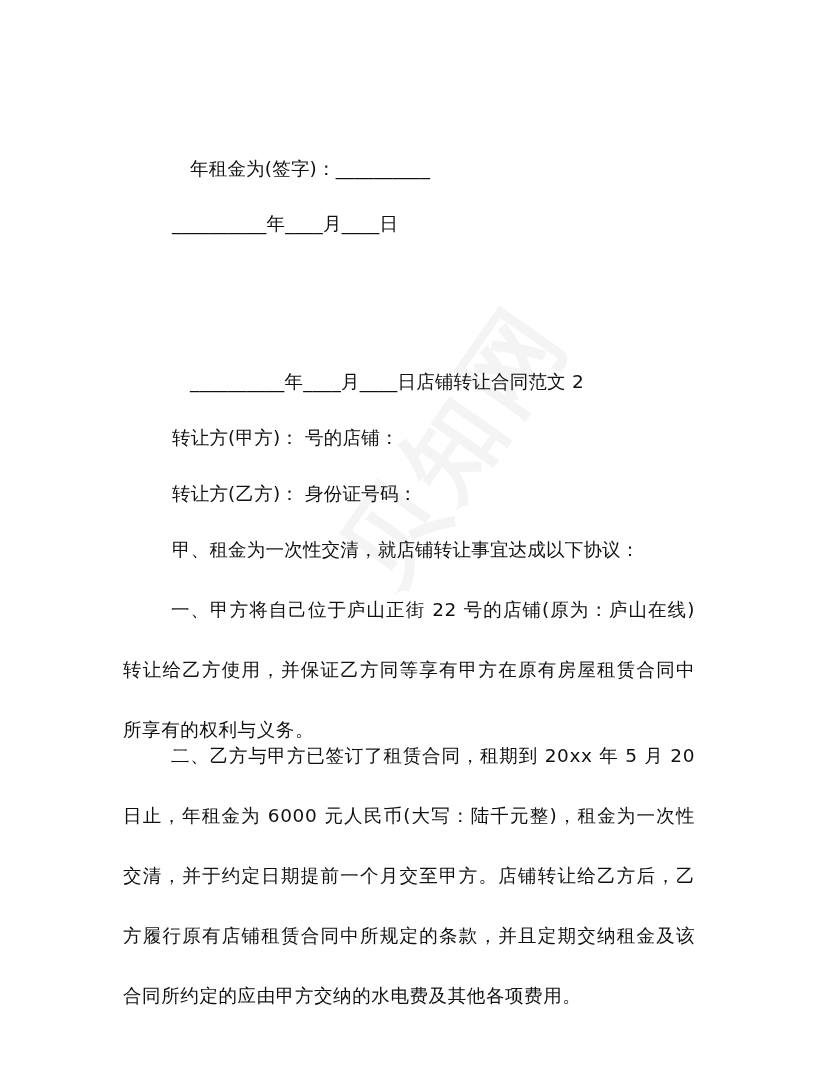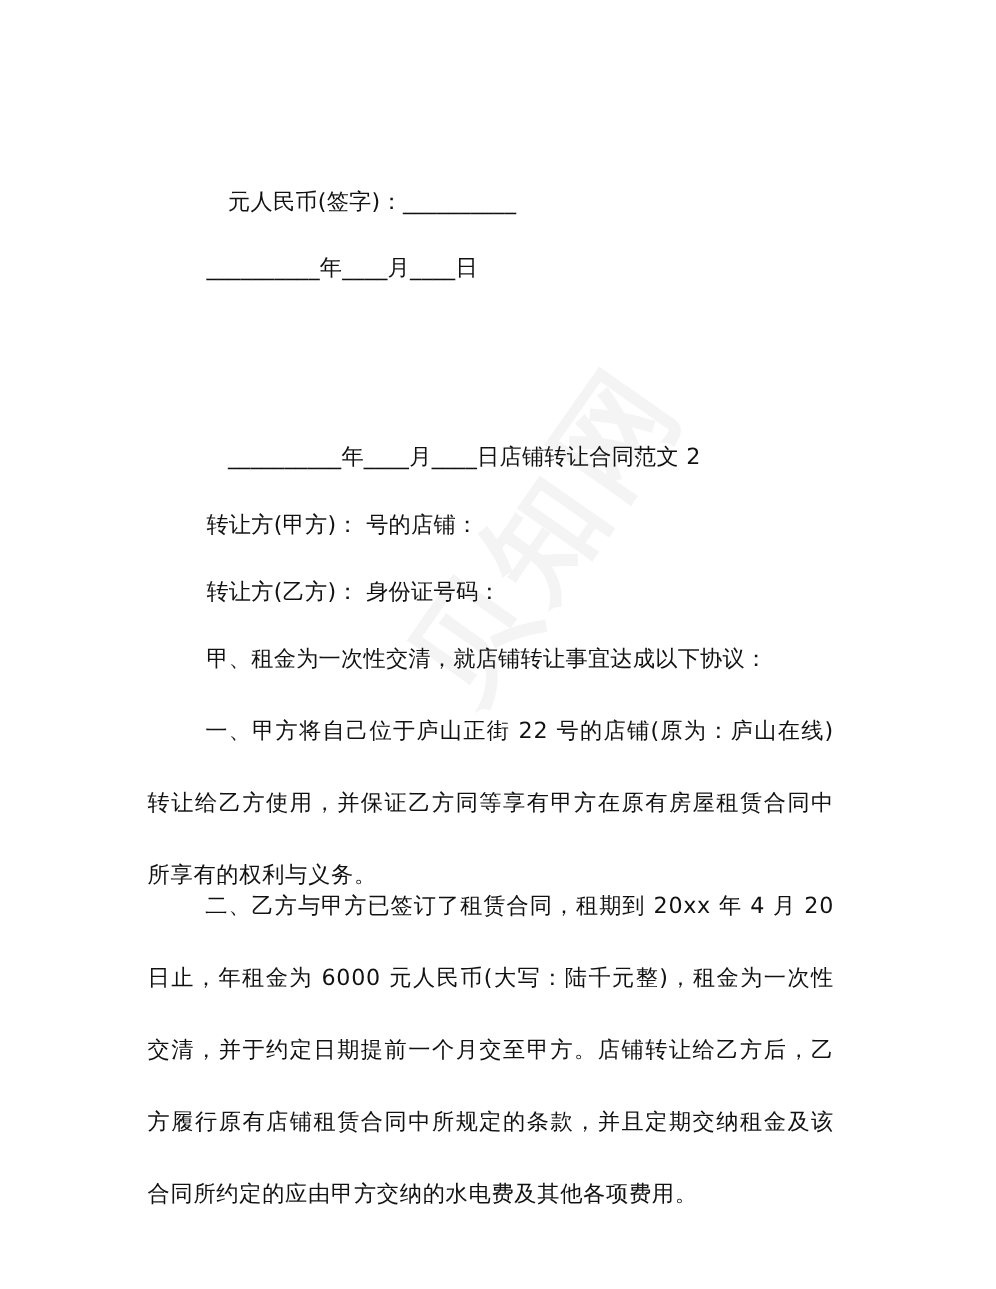--- a/index.html
+++ b/index.html
@@ -10,22 +10,22 @@
             text-indent: 48px; text-align: justify; letter-spacing: 0.6px; }
     .watermark { position: absolute; left: 300px; top: 380px; font-size: 96px; font-weight: bold;
                  color: rgba(0,0,0,0.045); transform: rotate(-55deg); transform-origin: center;
                  white-space: nowrap; letter-spacing: 8px; pointer-events: none; }
   </style>
 </head>
 <body>
 
 <div class="watermark">贝知网</div>
 
-<div class="line" style="left:190px; top:157px;">元人民币(签字)：__________</div>
+<div class="line" style="left:190px; top:157px;">年租金为(签字)：__________</div>
 <div class="line" style="left:172px; top:212px;">__________年____月____日</div>
 
 <div class="line" style="left:190px; top:370px;">__________年____月____日店铺转让合同范文 2</div>
 <div class="line" style="left:172px; top:426px;">转让方(甲方)： 号的店铺：</div>
 <div class="line" style="left:172px; top:482px;">转让方(乙方)： 身份证号码：</div>
 <div class="line" style="left:172px; top:538px;">甲、租金为一次性交清，就店铺转让事宜达成以下协议：</div>
 
 <div class="para" style="top:580px;">一、甲方将自己位于庐山正街 22 号的店铺(原为：庐山在线)转让给乙方使用，并保证乙方同等享有甲方在原有房屋租赁合同中所享有的权利与义务。</div>
-<div class="para" style="top:726px;">二、乙方与甲方已签订了租赁合同，租期到 20xx 年 4 月 20 日止，年租金为 6000 元人民币(大写：陆千元整)，租金为一次性交清，并于约定日期提前一个月交至甲方。店铺转让给乙方后，乙方履行原有店铺租赁合同中所规定的条款，并且定期交纳租金及该合同所约定的应由甲方交纳的水电费及其他各项费用。</div>
+<div class="para" style="top:726px;">二、乙方与甲方已签订了租赁合同，租期到 20xx 年 5 月 20 日止，年租金为 6000 元人民币(大写：陆千元整)，租金为一次性交清，并于约定日期提前一个月交至甲方。店铺转让给乙方后，乙方履行原有店铺租赁合同中所规定的条款，并且定期交纳租金及该合同所约定的应由甲方交纳的水电费及其他各项费用。</div>
 
 </body></html>

